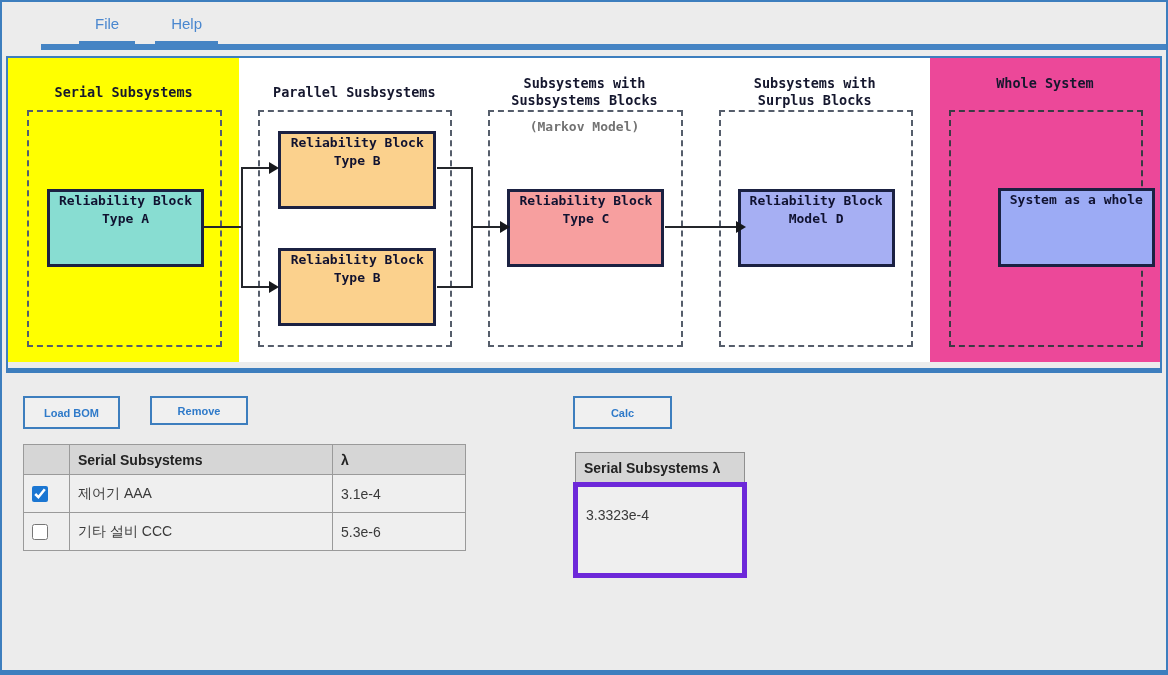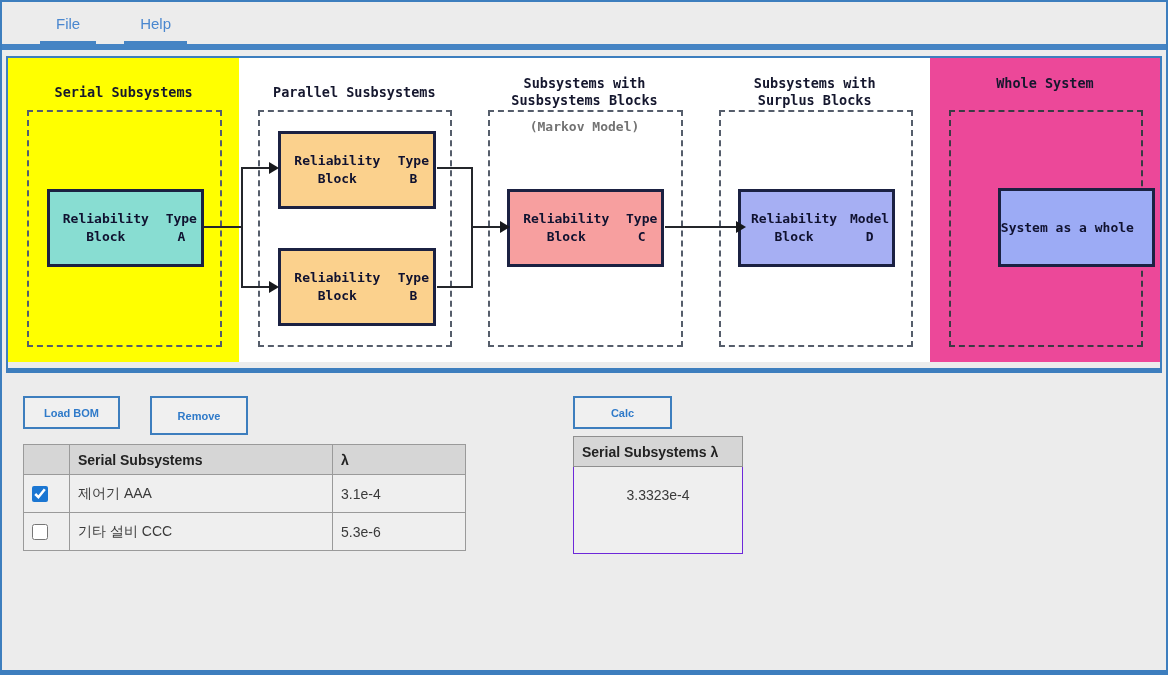--- a/index.html
+++ b/index.html
@@ -13,21 +13,21 @@
     background:#ececec;
     border:2px solid #3d7ebe;border-bottom-width:5px;
     overflow:hidden;
   }
   
   .menubar{
     height:42px;box-sizing:content-box;
     background:#ececec;
     border-bottom:6px solid #4584c4;
     display:flex;align-items:center;
-    padding-left:38px;gap:28px;
+    padding-left:38px;gap:20px;margin-left:39px;
   }
   .menu-item{
     position:relative;
     color:#4a87cf;font-size:15px;
     padding:10px 16px 9px 16px;
     cursor:default;
   }
   .menu-item::after{
     content:"";position:absolute;left:0;right:0;bottom:-8px;height:8px;
     background:#4584c4;
@@ -61,21 +61,21 @@
   }
   .panel-5 .dashed-box{border-color:#3a3a44;}
   .markov-note{
     position:absolute;top:61px;left:0;right:0;text-align:center;
     font-family:"DejaVu Sans Mono", monospace;
     font-weight:bold;font-size:13px;color:#737373;
   }
   .block{
     position:absolute;box-sizing:border-box;
     border:3px solid #1b2142;
-    display:flex;flex-direction:row;align-items:center;justify-content:flex-start;
+    display:flex;flex-direction:column;align-items:center;justify-content:flex-start;
     font-family:"DejaVu Sans Mono", monospace;
     font-weight:bold;font-size:13px;line-height:18px;
     color:#101230;text-align:center;
   }
   .block-a{left:39px;top:131px;width:157px;height:78px;background:#88ddd2;}
   .block-b1{left:39px;top:73px;width:158px;height:78px;background:#fbd18d;}
   .block-b2{left:39px;top:190px;width:158px;height:78px;background:#fbd18d;}
   .block-c{left:38px;top:131px;width:157px;height:78px;background:#f79f9f;}
   .block-d{left:38px;top:131px;width:157px;height:78px;background:#a6aff3;}
   .block-sys{left:39px;top:130px;width:157px;height:79px;background:#9cabf5;margin-left:29px;}
@@ -90,39 +90,39 @@
   }
   
   .btn{
     position:absolute;box-sizing:border-box;
     border:2px solid #3d7ebe;background:#f0f0f0;
     color:#2f7ac9;font-weight:bold;font-size:11px;
     display:flex;align-items:center;justify-content:center;
     cursor:default;
   }
   .btn-load{left:21px;top:394px;width:97px;height:33px;}
-  .btn-remove{left:148px;top:394px;width:98px;height:39px;}
+  .btn-remove{left:148px;top:394px;width:98px;height:29px;}
   .btn-calc{left:571px;top:394px;width:99px;height:33px;}
 
   table{border-collapse:collapse;font-size:14px;color:#3a3a3a;}
   .bom-table{position:absolute;left:21px;top:442px;}
   .bom-table th,.bom-table td{border:1px solid #9a9a9a;padding:0 8px;text-align:left;}
   .bom-table th{background:#d6d6d6;height:29px;font-weight:600;color:#222;}
   .bom-table td{background:#efefef;height:37px;}
   .col-check{width:29px;}
   .col-name{width:246px;}
   .col-lambda{width:116px;}
   .bom-table input[type=checkbox]{
     width:16px;height:16px;accent-color:#1b76d2;margin:0;display:block;
   }
-  .result-table{position:absolute;left:571px;top:434px;}
+  .result-table{position:absolute;left:571px;top:450px;}
   .result-table th{border:1px solid #8f8f8f;background:#d6d6d6;height:29px;
     font-weight:600;color:#222;text-align:left;padding:0 8px;width:152px;}
-  .result-table td{border:1px solid #6d28d9;background:#efefef;height:66px;
-    vertical-align:top;padding:20px 8px 0 8px;text-align:center;}
+  .result-table td{border:5px solid #6d28d9;background:#efefef;height:66px;
+    vertical-align:top;padding:20px 8px 0 8px;}
 </style>
 </head>
 <body>
 
 <div class="app">
 
   <div class="menubar">
     <div class="menu-item">File</div>
     <div class="menu-item">Help</div>
   </div>

